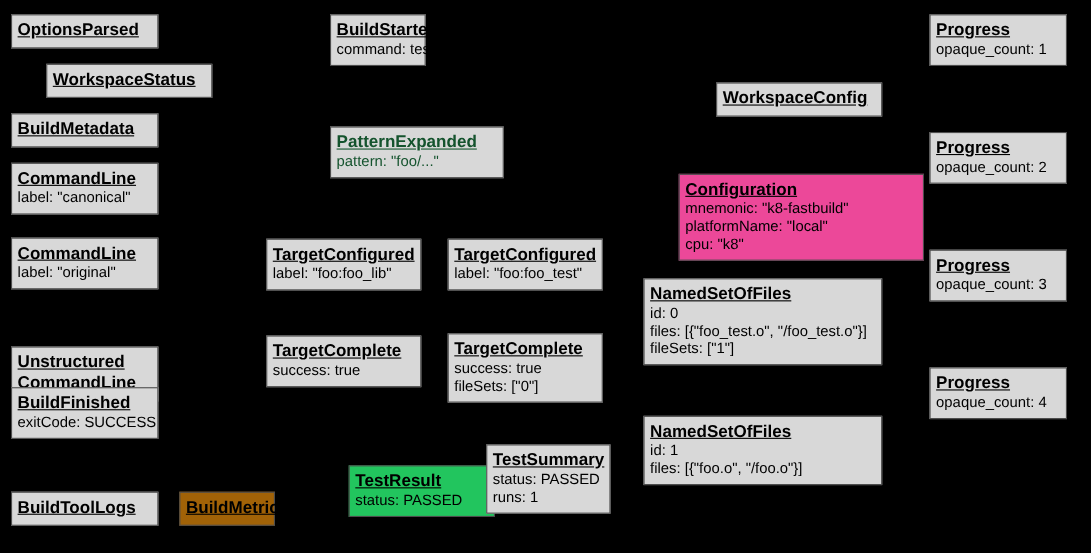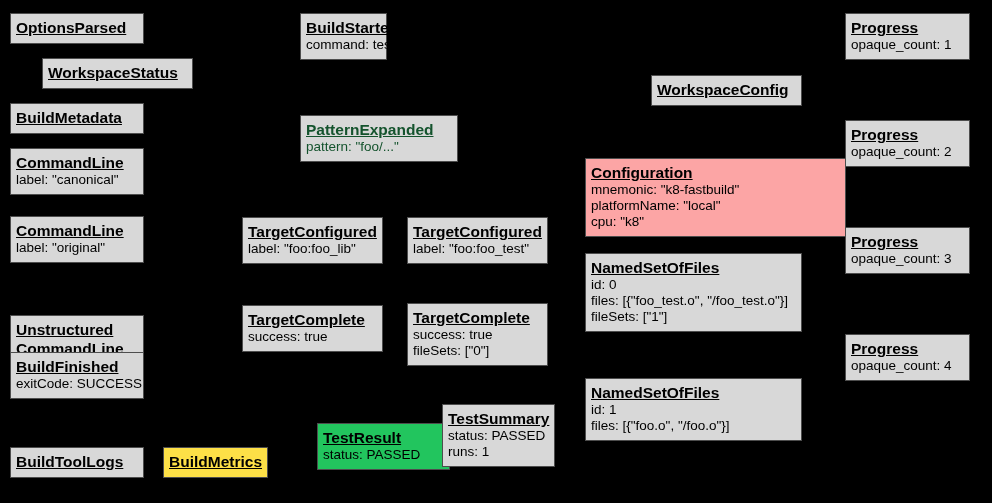--- a/index.html
+++ b/index.html
@@ -70,21 +70,21 @@
 
   <div class="node" style="left: 10px; top: 447px; width: 134px; background: rgb(216, 216, 216); border-color: rgb(77, 77, 77); color: rgb(0, 0, 0);">
     <div class="node-title">BuildToolLogs</div>
   </div>
 
   <div class="node" style="left: 10px; top: 352px; width: 134px; background: rgb(216, 216, 216); border-color: rgb(77, 77, 77); color: rgb(0, 0, 0);">
     <div class="node-title">BuildFinished</div>
   <div class="node-line">exitCode: SUCCESS</div>
     </div>
 
-  <div class="node" style="left: 163px; top: 447px; width: 105px; background: #fde047; border-color: rgb(77, 77, 77); color: rgb(0, 0, 0);">
+  <div class="node" style="left: 163px; top: 447px; width: 87px; background: #a16207; border-color: rgb(77, 77, 77); color: rgb(0, 0, 0);">
     <div class="node-title">BuildMetrics</div>
   </div>
 
   <div class="node" style="left: 300px; top: 13px; width: 87px; background: rgb(216, 216, 216); border-color: rgb(77, 77, 77); color: rgb(0, 0, 0);">
     <div class="node-title">BuildStarted</div>
   <div class="node-line">command: test</div>
     </div>
 
   <div class="node" style="left: 300px; top: 115px; width: 158px; background: rgb(216, 216, 216); border-color: rgb(77, 77, 77); color: #14532d;">
     <div class="node-title">PatternExpanded</div>
@@ -120,21 +120,21 @@
   <div class="node" style="left: 442px; top: 404px; width: 113px; background: rgb(216, 216, 216); border-color: rgb(77, 77, 77); color: rgb(0, 0, 0);">
     <div class="node-title">TestSummary</div>
   <div class="node-line">status: PASSED</div>
       <div class="node-line">runs: 1</div>
     </div>
 
   <div class="node" style="left: 651px; top: 75px; width: 151px; background: rgb(216, 216, 216); border-color: rgb(77, 77, 77); color: rgb(0, 0, 0);">
     <div class="node-title">WorkspaceConfig</div>
   </div>
 
-  <div class="node" style="left: 585px; top: 158px; width: 261px; background: #fca5a5; border-color: rgb(77, 77, 77); color: rgb(0, 0, 0);">
+  <div class="node" style="left: 617px; top: 158px; width: 223px; background: #ec4899; border-color: rgb(77, 77, 77); color: rgb(0, 0, 0);">
     <div class="node-title">Configuration</div>
   <div class="node-line">mnemonic: "k8-fastbuild"</div>
       <div class="node-line">platformName: "local"</div>
       <div class="node-line">cpu: "k8"</div>
     </div>
 
   <div class="node" style="left: 585px; top: 253px; width: 217px; background: rgb(216, 216, 216); border-color: rgb(77, 77, 77); color: rgb(0, 0, 0);">
     <div class="node-title">NamedSetOfFiles</div>
   <div class="node-line">id: 0</div>
       <div class="node-line">files: [{"foo_test.o", "/foo_test.o"}]</div>

